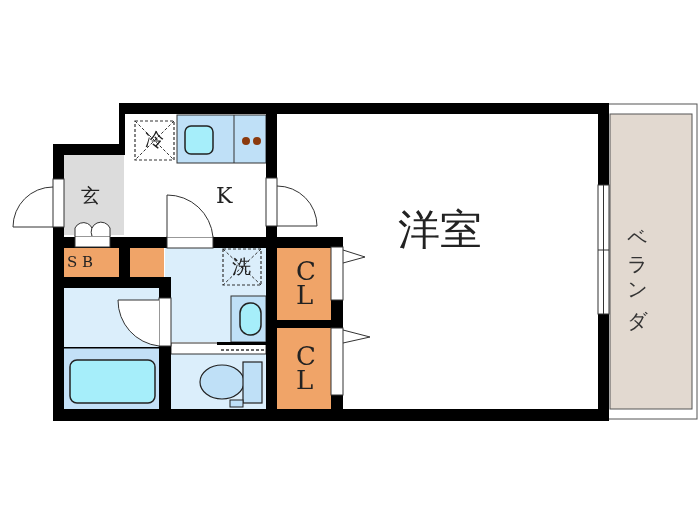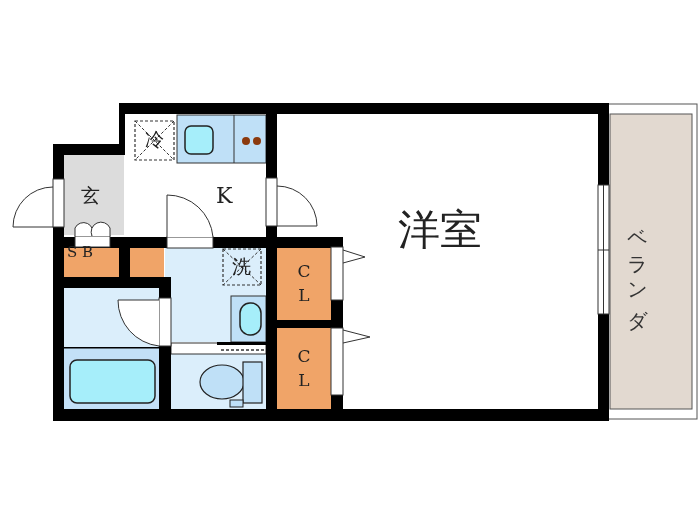--- a/index.html
+++ b/index.html
@@ -1,20 +1,20 @@
 <!DOCTYPE html>
 <html><head>
   <meta charset="utf-8">
   <style>
     html, body { margin: 0; padding: 0; background: #ffffff; }
     body { width: 700px; height: 525px; position: relative; overflow: hidden; font-family: "DejaVu Serif", serif; }
     #plan { position: absolute; left: 0; top: 0; }
     .lbl { position: absolute; color: #222; font-family: "DejaVu Serif", serif; line-height: 1; text-align: center; white-space: nowrap; }
     .lbl-sm { font-size: 19px; }
-    .lbl-cl { font-size: 17px; line-height: 24px; }
+    .lbl-cl { font-size: 26px; line-height: 24px; }
     .lbl-big { font-size: 42px; line-height: 50px; text-align: right; }
     .lbl-vert { writing-mode: vertical-rl; font-size: 20px; letter-spacing: 4px; color: #333; }
   </style>
 </head>
 <body>
 
 <svg id="plan" width="700" height="525" viewBox="0 0 700 525">
 
   <g>
     <rect x="605" y="104" width="92" height="315" fill="#ffffff" stroke="#555" stroke-width="1"></rect>
@@ -137,21 +137,21 @@
     <line x1="603.5" y1="185" x2="603.5" y2="314" stroke="#333" stroke-width="1"></line>
     <line x1="598" y1="250" x2="609" y2="250" stroke="#333" stroke-width="1"></line>
   </g>
 </svg>
 
 <div class="lbl lbl-big" style="left:398px; top:205px;">
   <div>洋室</div>
 </div>
 <div class="lbl" style="left:216px; top:185px; font-size:22px;">K</div>
 <div class="lbl lbl-sm" style="left:81px; top:186px;">玄</div>
-<div class="lbl" style="left:67px; top:245px; font-size:15px;">S B</div>
+<div class="lbl" style="left:67px; top:255px; font-size:15px;">S B</div>
 <div class="lbl lbl-sm" style="left:145px; top:130px;">冷</div>
 <div class="lbl lbl-sm" style="left:232px; top:257px;">洗</div>
 <div class="lbl lbl-cl" style="left:296px; top:259px; width:16px; white-space:normal; word-break:break-all;">
   <span>C L</span>
 </div>
 <div class="lbl lbl-cl" style="left:296px; top:344px; width:16px; white-space:normal; word-break:break-all;">
   <span>C L</span>
 </div>
 <div class="lbl lbl-vert" style="left:628px; top:215px;">ベランダ</div>
 

